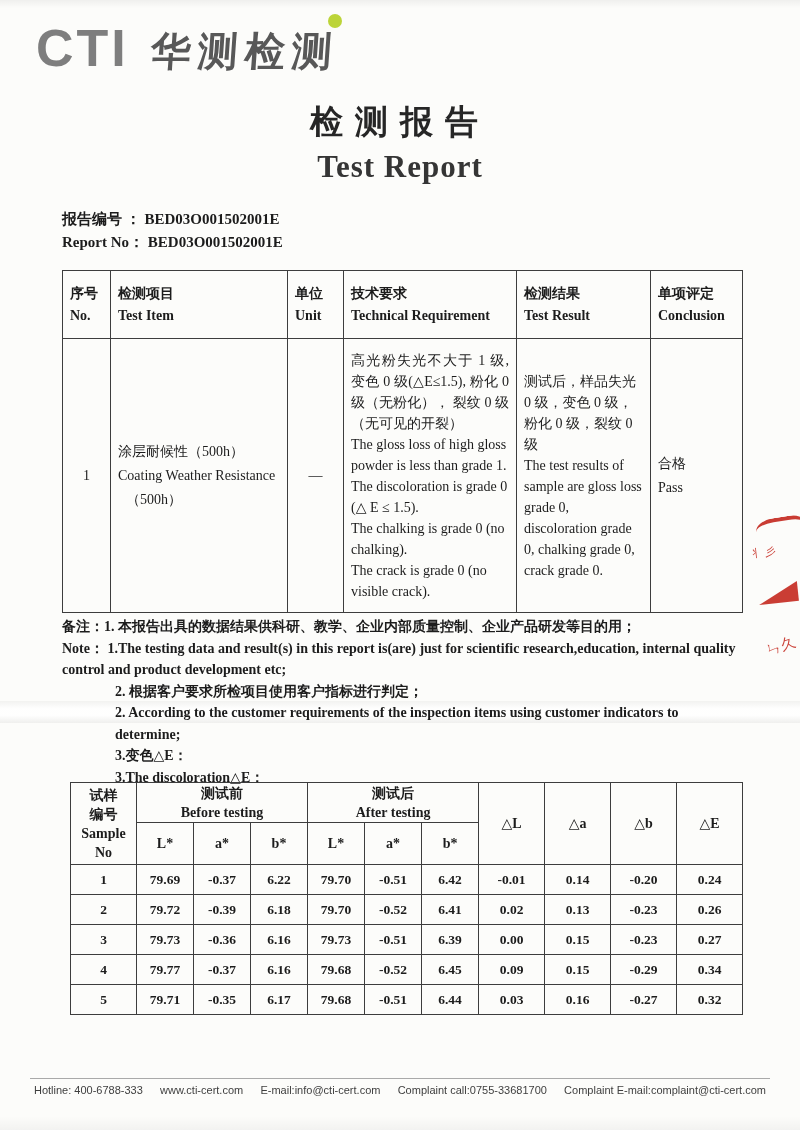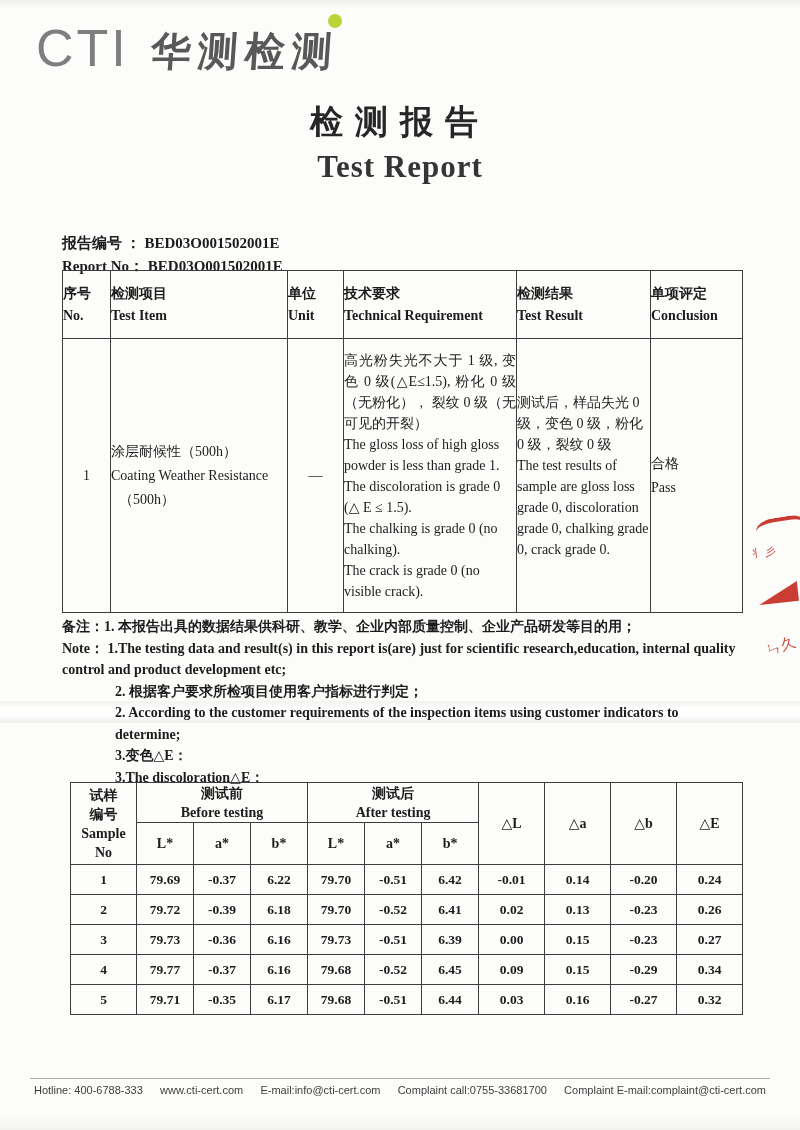--- a/index.html
+++ b/index.html
@@ -16,43 +16,43 @@
   .scan-top { position:absolute; top:0; left:0; right:0; height:8px;
     background: linear-gradient(180deg, rgba(0,0,0,0.05), rgba(0,0,0,0)); }
   .scan-seam { position:absolute; top:701px; left:0; right:0; height:22px;
     background: linear-gradient(180deg, rgba(0,0,0,0.04), rgba(255,255,255,0.85) 35%, rgba(255,255,255,0.85) 65%, rgba(0,0,0,0.05));
     z-index:0; pointer-events:none; }
   .scan-bottom { position:absolute; bottom:0; left:0; right:0; height:14px;
     background: linear-gradient(0deg, rgba(0,0,0,0.04), rgba(0,0,0,0)); }
 
   
   .logo { position:absolute; top:22px; left:36px; display:flex; align-items:flex-end; }
-  .logo-cti { font-family:"Liberation Sans","DejaVu Sans",sans-serif; font-weight:normal;
+  .logo-cti { font-family:"Liberation Sans","DejaVu Sans",sans-serif; font-weight:bold;
     font-size:52px; line-height:52px; color:#7e7e7e; letter-spacing:3px; position:relative; }
   .logo-dot { position:absolute; top:-8px; right:-3px; width:14px; height:14px;
     border-radius:50%; background:#bcd438; }
   .logo-cn { font-family:"Liberation Sans","DejaVu Sans",sans-serif; font-weight:bold;
     font-size:40px; line-height:46px; color:#585858; letter-spacing:7px; margin-left:22px;
     transform: skewX(-4deg); }
 
   
   .title-block { position:absolute; top:100px; left:0; width:100%; text-align:center; }
   .title-cn { font-size:33px; font-weight:bold; letter-spacing:12px; color:#262626; }
   .title-en { font-size:31px; font-weight:bold; color:#353535; margin-top:4px; letter-spacing:1px; }
 
   
-  .meta { position:absolute; top:232px; left:62px; width:680px; display:flex;
+  .meta { position:absolute; top:208px; left:62px; width:680px; display:flex;
     justify-content:space-between; font-weight:bold; font-size:15px; line-height:23px; }
   .meta-right { text-align:right; font-size:14.5px; }
 
   
   table { border-collapse:collapse; table-layout:fixed; }
   .main-table { position:absolute; top:270px; left:62px; width:680px; }
   .main-table th, .main-table td { border:1.5px solid #3d3d3d; vertical-align:middle;
-    font-size:14px; padding:3px 0; }
+    font-size:14px; padding:3px 7px; }
   .main-table th { text-align:left; font-weight:bold; height:68px; line-height:22px; }
   .main-table td { height:274px; }
   .req-cell { line-height:21px; font-size:13.5px; vertical-align:top; padding-top:6px; }
   .req-cn { text-align:justify; }
   .result-cell { line-height:21px; font-size:13.8px; }
   .item-cell { text-align:left; padding-left:12px; line-height:24px; }
   .item-suffix { padding-left:8px; }
   .center { text-align:center; }
   .concl-cell { padding-left:12px; line-height:24px; }
 

